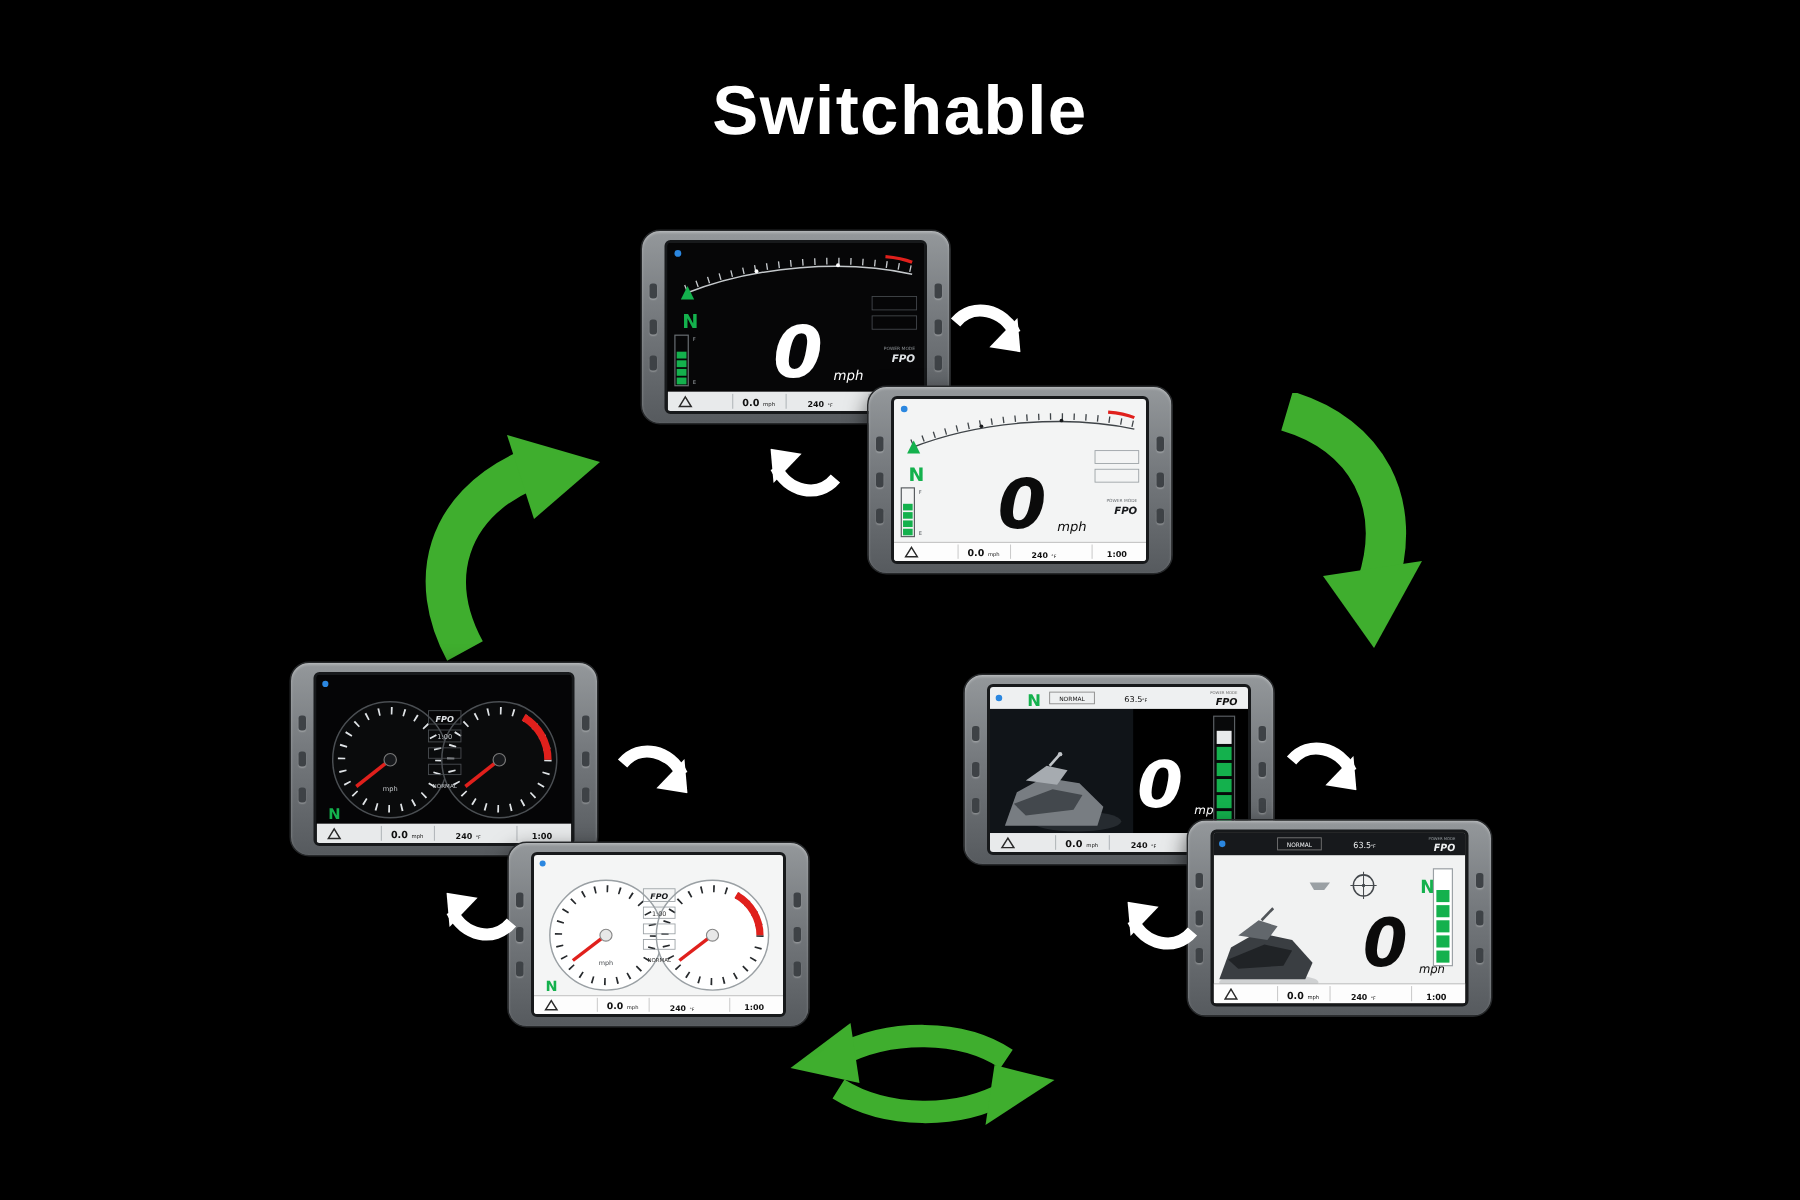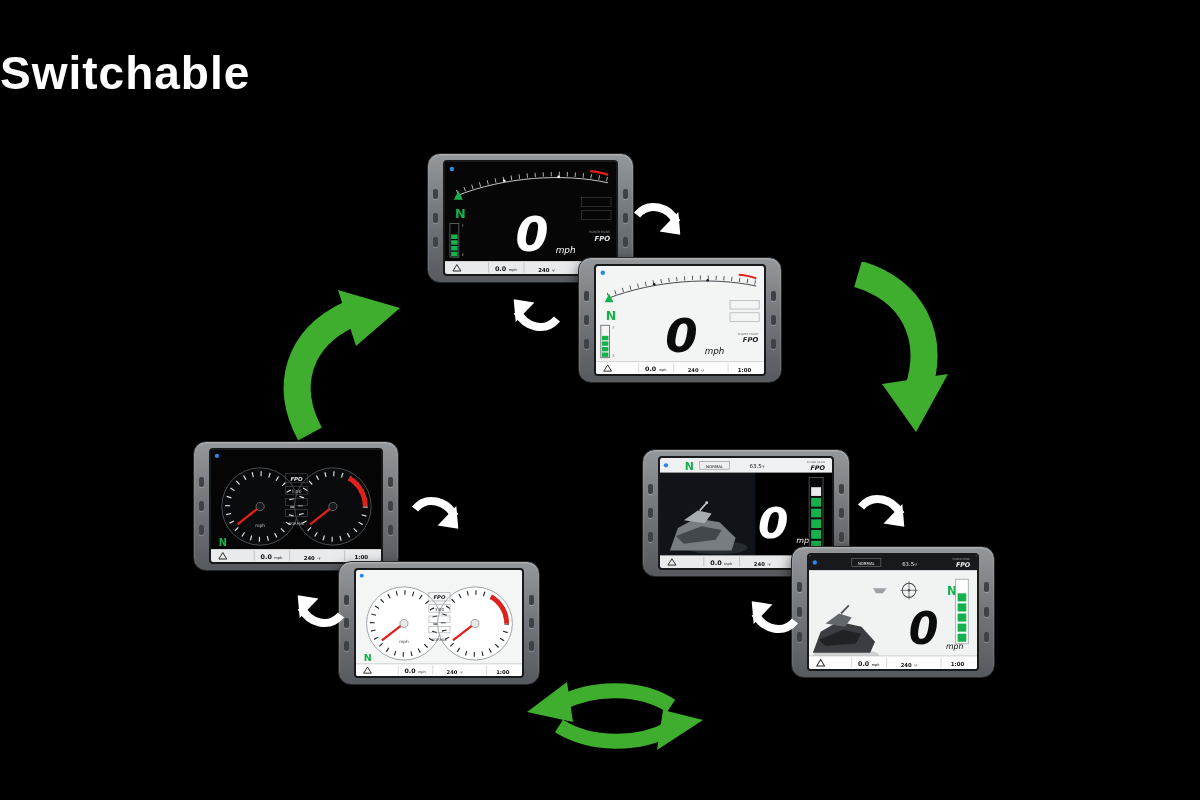--- a/index.html
+++ b/index.html
@@ -1,18 +1,18 @@
 <!DOCTYPE html>
 <html><head>
 <meta charset="utf-8">
 <style>
   html,body{margin:0;padding:0;background:#000;}
   .stage{position:relative;width:1200px;height:800px;background:#000;overflow:hidden;
          font-family:"Liberation Sans",sans-serif;}
-  .title{position:absolute;top:46px;left:0;width:100%;text-align:left;margin:0;
+  .title{position:absolute;top:46px;left:0;width:100%;text-align:center;margin:0;
          color:#fff;font-size:46px;font-weight:700;letter-spacing:1px;}
   .device{position:absolute;border-radius:13px;border:1px solid #26282a;
           background:linear-gradient(180deg,#94989b 0%,#75797d 45%,#565a5e 100%);
           box-shadow:0 6px 14px rgba(0,0,0,.65), inset 0 1px 2px rgba(255,255,255,.35);
           z-index:2;}
   .device.front{z-index:3;}
   .btn-col{position:absolute;top:16%;bottom:16%;width:13px;display:flex;flex-direction:column;
            justify-content:space-evenly;align-items:center;}
   .btn-col.left{left:1px}.btn-col.right{right:1px}
   .btn{width:5px;height:10px;border-radius:2px;background:#3e4246;

